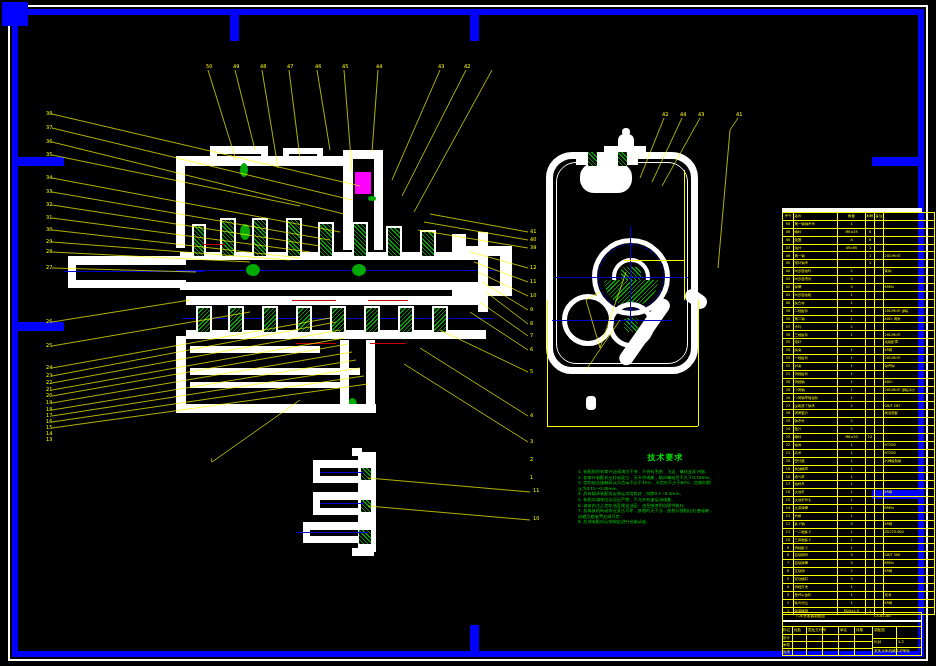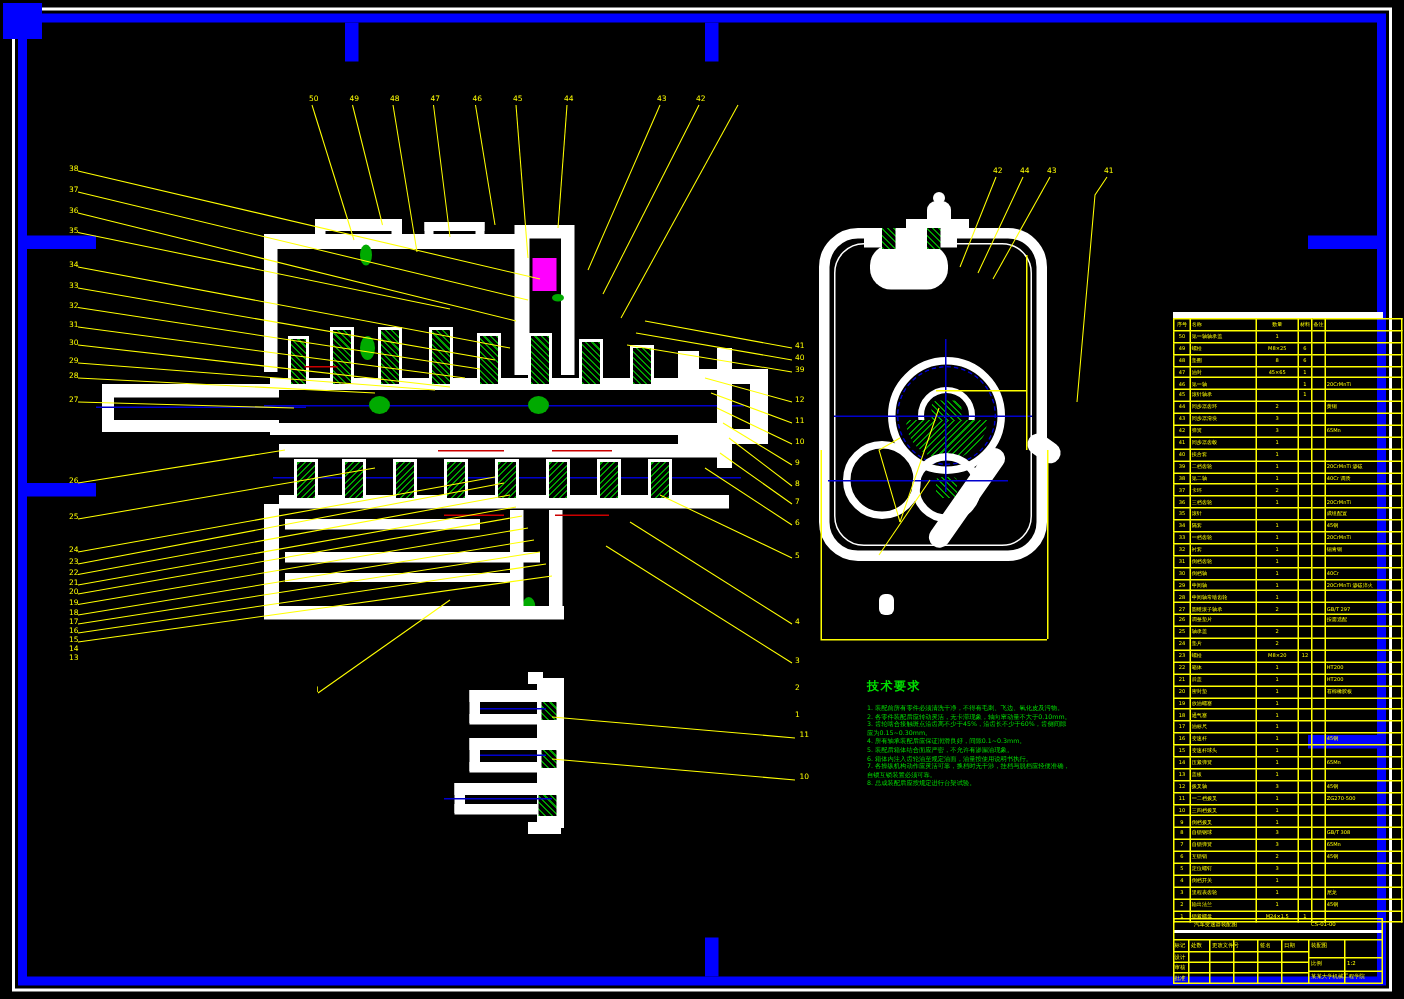--- a/index.html
+++ b/index.html
@@ -33,21 +33,21 @@
   
   .hatch{position:absolute;
     background-image:repeating-linear-gradient(45deg,
       #00a000 0px,#00a000 1px,#000 1px,#000 3px);}
   .hatch-b{position:absolute;
     background-image:repeating-linear-gradient(-45deg,
       #00a000 0px,#00a000 1px,#000 1px,#000 3px);}
 
   
   #techreq{position:absolute;left:578px;top:452px;width:175px;}
-  #techreq .tr-title{color:#00e000;font-size:8px;text-align:left;
+  #techreq .tr-title{color:#00e000;font-size:8px;text-align:center;
       letter-spacing:1px;margin-bottom:6px;font-weight:bold;font-family:Liberation Mono, monospace;}
   #techreq .tr-item{color:#00dd00;font-size:4.2px;line-height:5.6px;
       white-space:nowrap;}
 
   
   #bom{position:absolute;left:782px;top:212px;width:140px;height:398px;}
   #bom .bom-top{position:absolute;left:0;top:-4px;width:140px;height:4px;
       background:#fff;}
   #bom table{border-collapse:collapse;width:140px;
       table-layout:fixed;}

